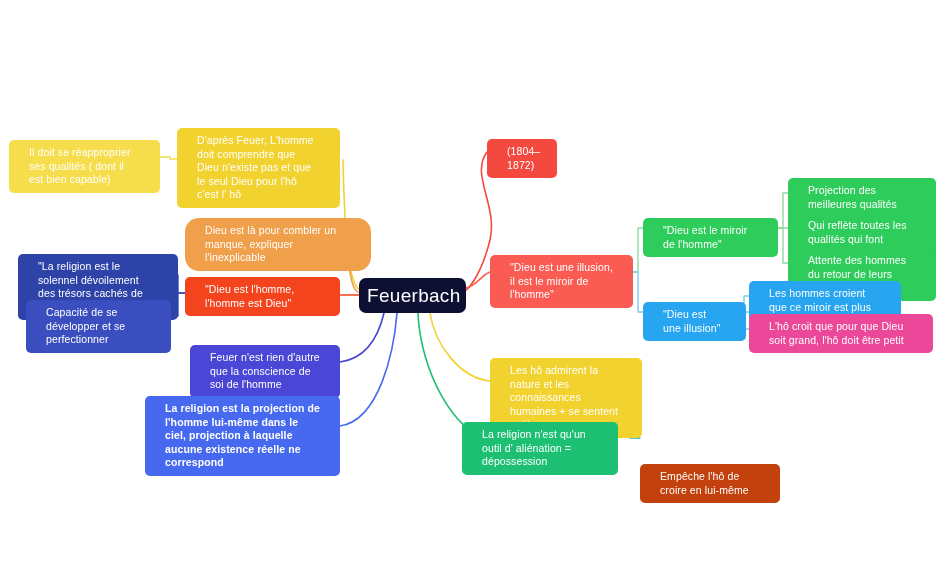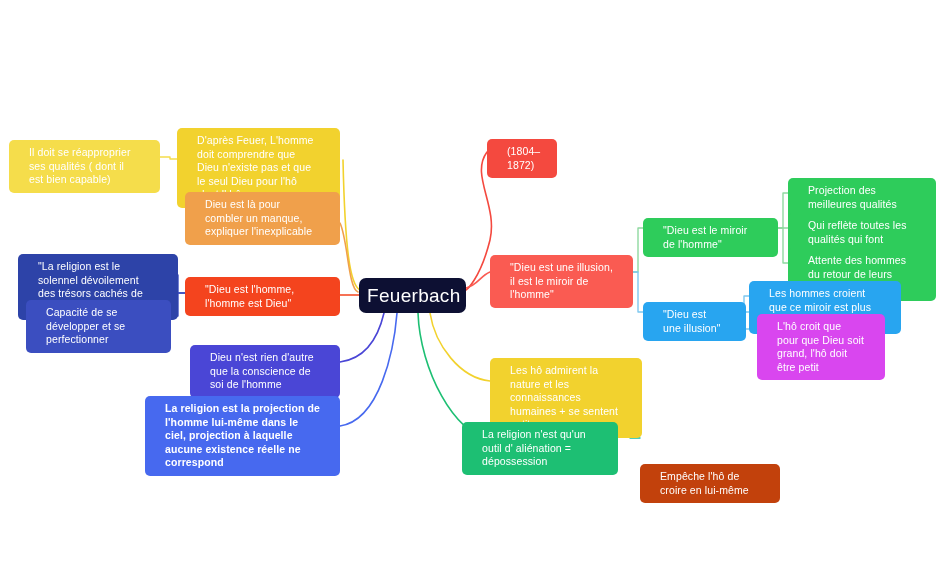--- a/index.html
+++ b/index.html
@@ -80,34 +80,34 @@
   <div id="nodes-layer">
       <div class="node" style="left: 487px; top: 139px; width: 70px; min-height: 24px; background: rgb(244, 73, 63); align-items: flex-end;">
         <span>(1804–1872)</span>
       </div>
       <div class="node" style="left: 177px; top: 128px; width: 163px; min-height: 63px; background: rgb(242, 210, 46);">
         <span>D'après Feuer, L'homme doit comprendre que Dieu n'existe pas et que le seul Dieu pour l'hô c'est l' hô</span>
       </div>
       <div class="node" style="left: 9px; top: 140px; width: 151px; min-height: 35px; background: rgb(245, 221, 75);">
         <span>Il doit se réapproprier ses qualités ( dont il est bien capable)</span>
       </div>
-      <div class="node" style="left: 185px; top: 192px; width: 155px; min-height: 33px; background: rgb(240, 160, 75);">
+      <div class="node" style="left: 185px; top: 218px; width: 186px; min-height: 33px; background: rgb(240, 160, 75); border-radius: 14px;">
         <span>Dieu est là pour combler un manque, expliquer l'inexplicable</span>
       </div>
       <div class="node" style="left: 185px; top: 277px; width: 155px; min-height: 33px; background: rgb(244, 68, 30);">
         <span>"Dieu est l'homme, l'homme est Dieu"</span>
       </div>
       <div class="node" style="left: 18px; top: 254px; width: 160px; min-height: 43px; background: rgb(45, 67, 168);">
         <span>"La religion est le solennel dévoilement des trésors cachés de l'homme"</span>
       </div>
       <div class="node" style="left: 26px; top: 300px; width: 145px; min-height: 33px; background: rgb(59, 78, 192);">
         <span>Capacité de se développer et se perfectionner</span>
       </div>
       <div class="node" style="left: 190px; top: 345px; width: 150px; min-height: 33px; background: rgb(74, 70, 214);">
-        <span>Dieu n'est rien d'autre que la conscience de soi de l'homme</span>
+        <span>Feuer n'est rien d'autre que la conscience de soi de l'homme</span>
       </div>
       <div class="node" style="left: 145px; top: 396px; width: 195px; min-height: 60px; background: rgb(71, 105, 239); font-weight: bold;">
         <span>La religion est la projection de l'homme lui-même dans le ciel, projection à laquelle aucune existence réelle ne correspond</span>
       </div>
       <div class="node" style="left: 490px; top: 255px; width: 143px; min-height: 34px; background: rgb(250, 91, 82);">
         <span>"Dieu est une illusion, il est le miroir de l'homme"</span>
       </div>
       <div class="node" style="left: 643px; top: 218px; width: 135px; min-height: 20px; background: rgb(46, 204, 91);">
         <span>"Dieu est le miroir de l'homme"</span>
       </div>
@@ -119,21 +119,21 @@
       </div>
       <div class="node" style="left: 788px; top: 248px; width: 148px; min-height: 31px; background: rgb(46, 204, 91);">
         <span>Attente des hommes du retour de leurs qualités par Dieu</span>
       </div>
       <div class="node" style="left: 643px; top: 302px; width: 103px; min-height: 20px; background: rgb(40, 165, 240);">
         <span>"Dieu est une illusion"</span>
       </div>
       <div class="node" style="left: 749px; top: 281px; width: 152px; min-height: 30px; background: rgb(40, 165, 240);">
         <span>Les hommes croient que ce miroir est plus vrai q'eux-même</span>
       </div>
-      <div class="node" style="left: 749px; top: 314px; width: 128px; min-height: 30px; background: #d946ef; margin-left: 8px;">
+      <div class="node" style="left: 749px; top: 314px; width: 184px; min-height: 30px; background: #ec4899;">
         <span>L'hô croit que pour que Dieu soit grand, l'hô doit être petit</span>
       </div>
       <div class="node" style="left: 490px; top: 358px; width: 152px; min-height: 45px; background: rgb(242, 210, 46);">
         <span>Les hô admirent la nature et les connaissances humaines + se sentent petits</span>
       </div>
       <div class="node" style="left: 462px; top: 422px; width: 156px; min-height: 33px; background: rgb(29, 191, 115);">
         <span>La religion n'est qu'un outil d' aliénation = dépossession</span>
       </div>
       <div class="node" style="left: 640px; top: 428px; width: 140px; min-height: 21px; background: #c2410c; margin-top: 36px;">
         <span>Empêche l'hô de croire en lui-même</span>

